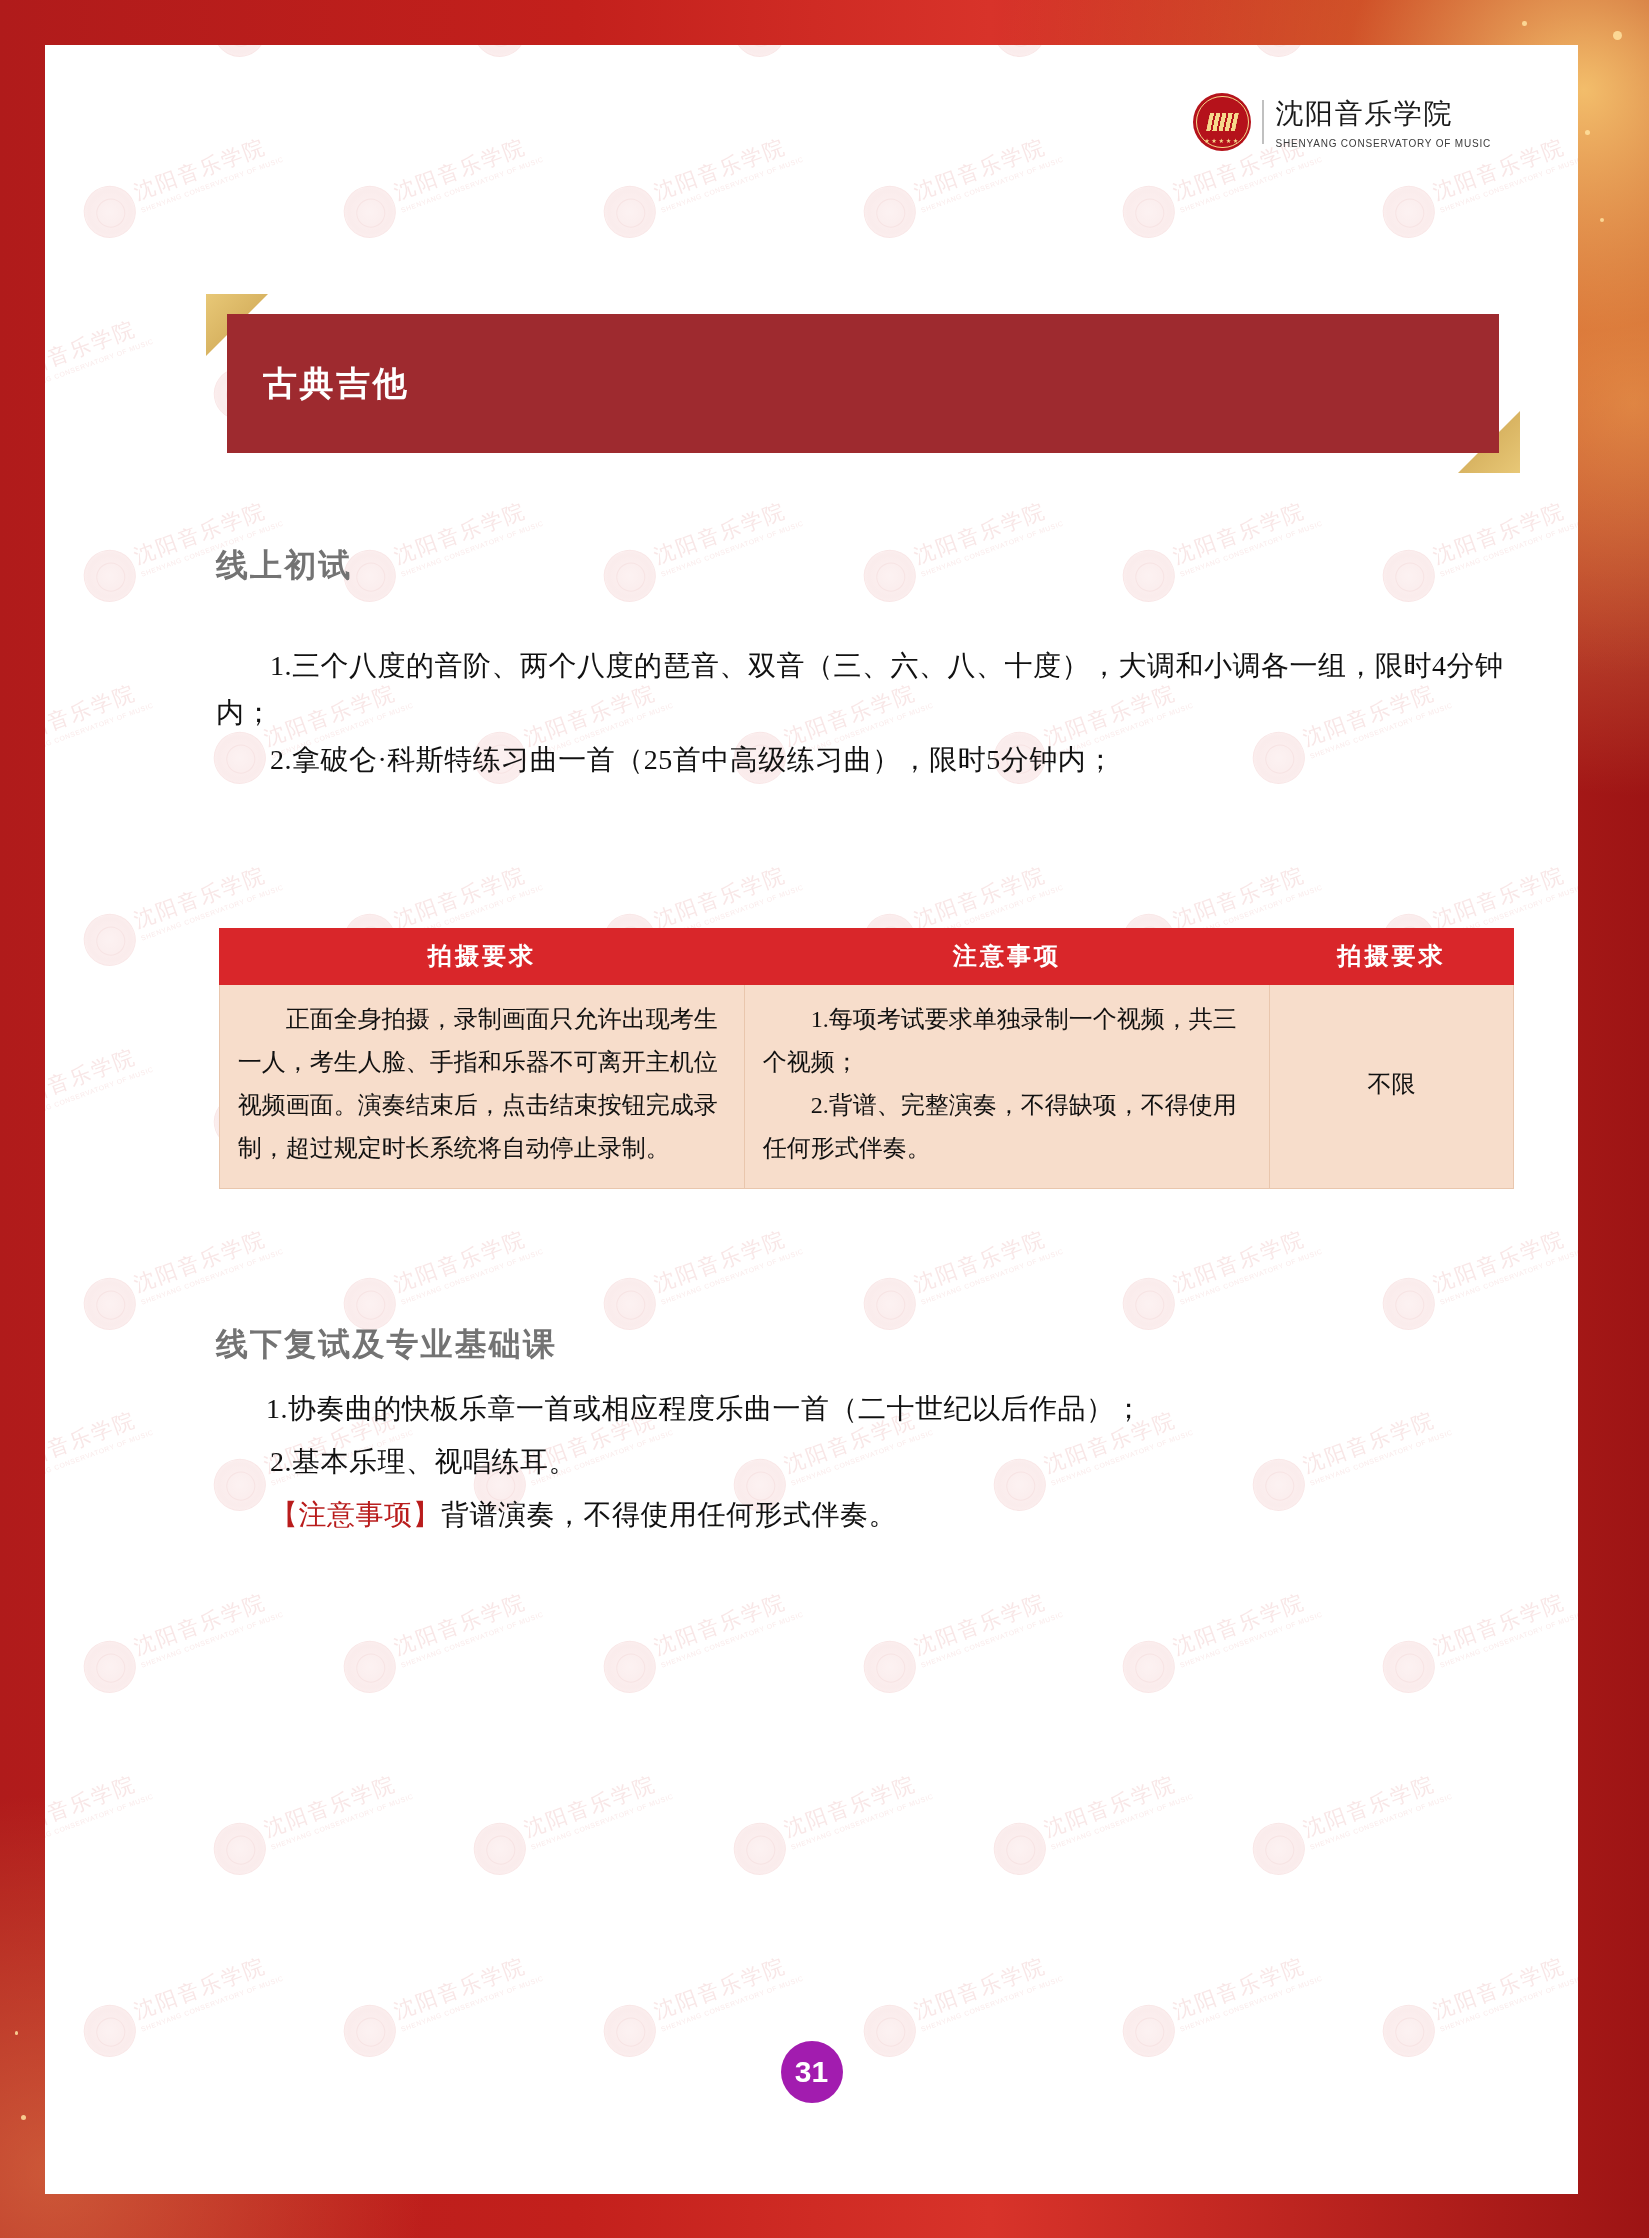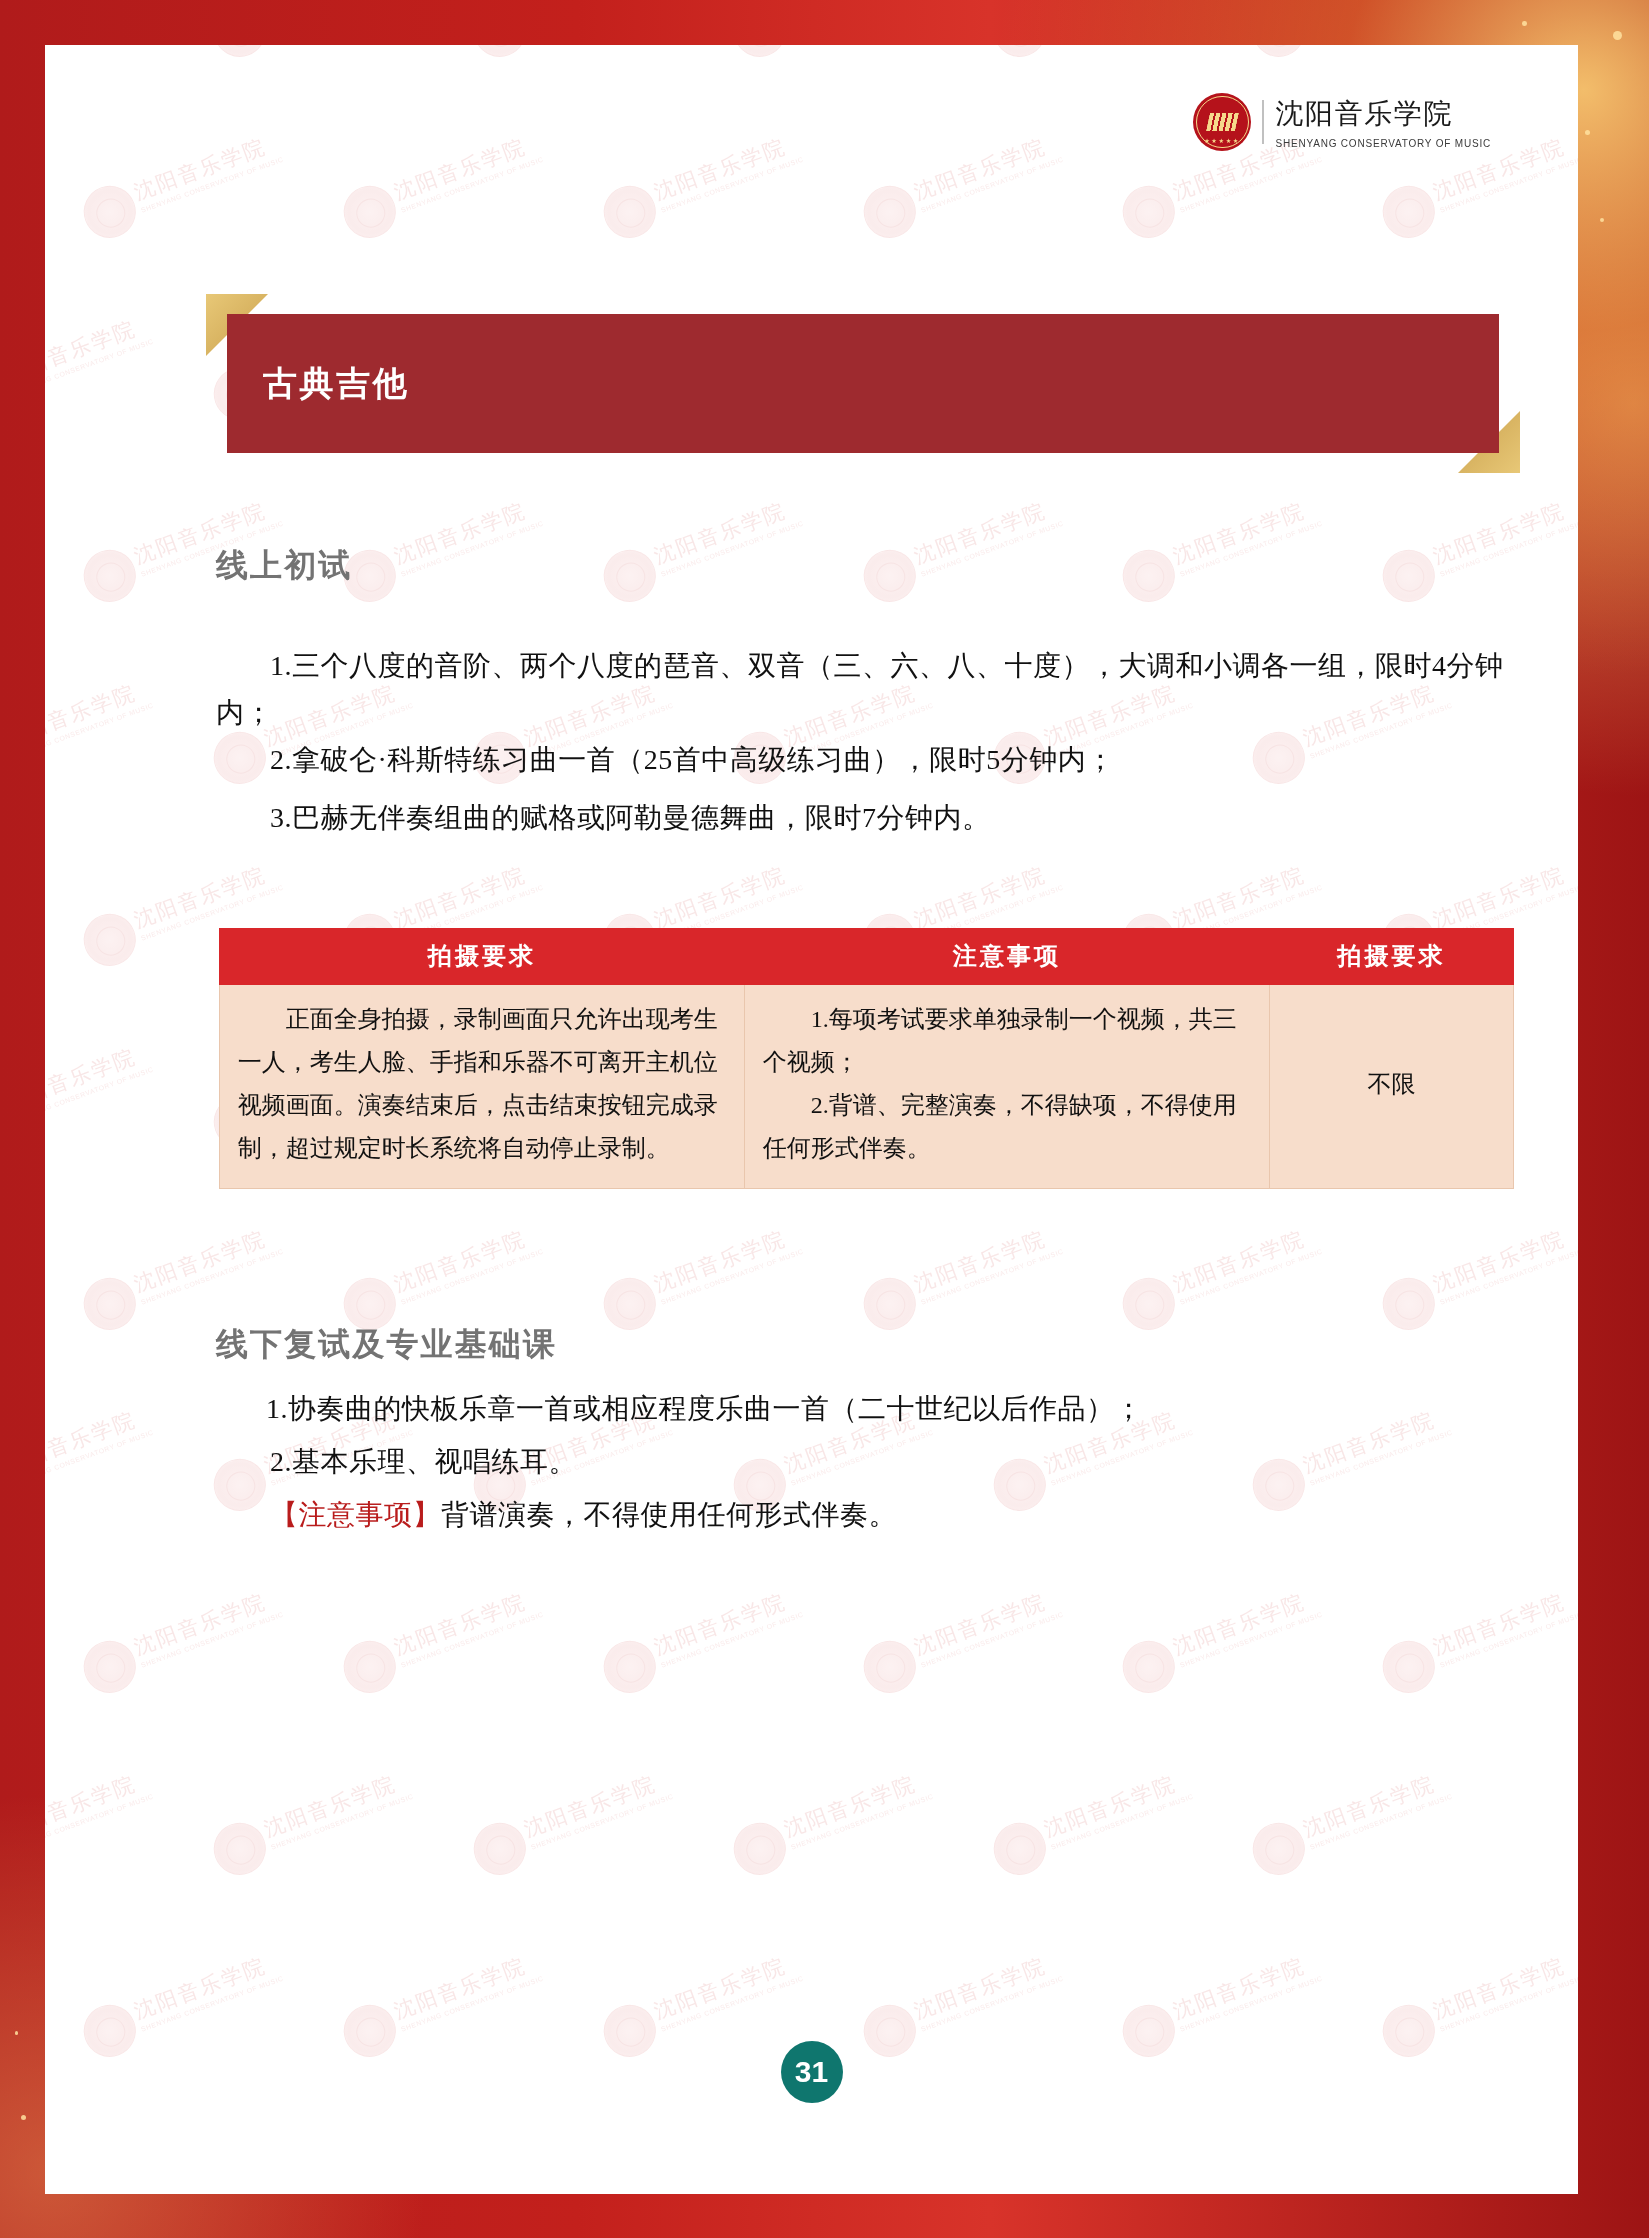--- a/index.html
+++ b/index.html
@@ -288,21 +288,21 @@
 
   
   .page-number {
     position: absolute;
     left: 50%;
     transform: translateX(-50%);
     bottom: 91px;
     width: 62px;
     height: 62px;
     border-radius: 50%;
-    background: #0f766e;
+    background: #a21caf;
     color: #ffffff;
     font-size: 30px;
     font-weight: bold;
     display: flex;
     align-items: center;
     justify-content: center;
     font-family: "Liberation Sans", sans-serif;
   }
 </style>
 </head>
@@ -687,21 +687,20 @@
         <div class="banner-gold-br"></div>
         <div class="banner">
           <div class="banner-title">古典吉他</div>
         </div>
       </div>
 
       <div class="section-heading" id="heading-online">线上初试</div>
 
       <div class="para indent" id="p-online-1">1.三个八度的音阶、两个八度的琶音、双音（三、六、八、十度），大调和小调各一组，限时4分钟内；</div>
       <div class="para indent" id="p-online-2">2.拿破仑·科斯特练习曲一首（25首中高级练习曲），限时5分钟内；</div>
-      <div class="para indent" id="p-online-3">3.巴赫无伴奏组曲的赋格或阿勒曼德舞曲，限时7分钟内。</div>
 
       <table class="table">
         <colgroup>
           <col style="width:525px;">
           <col style="width:525px;">
           <col style="width:244px;">
         </colgroup>
         <thead>
           <tr>
             <th>拍摄要求</th>

